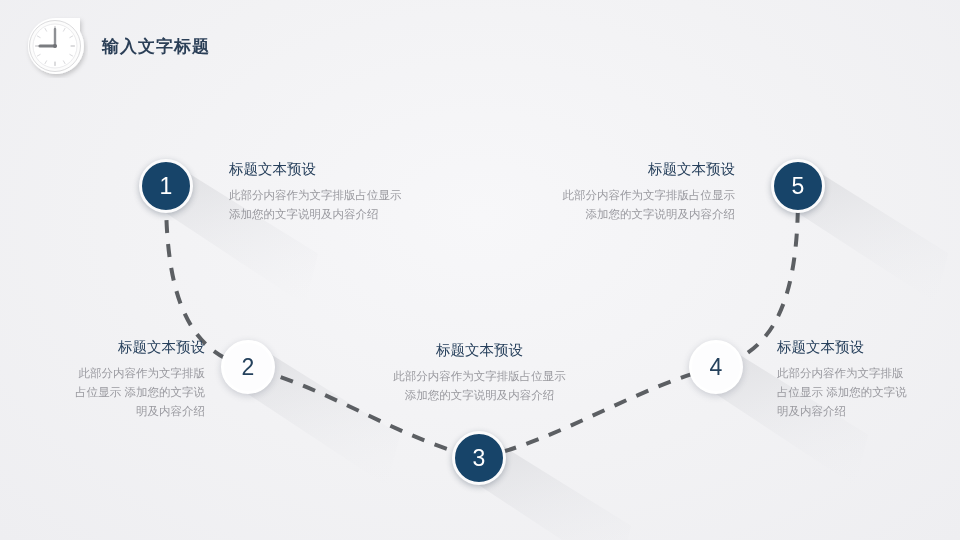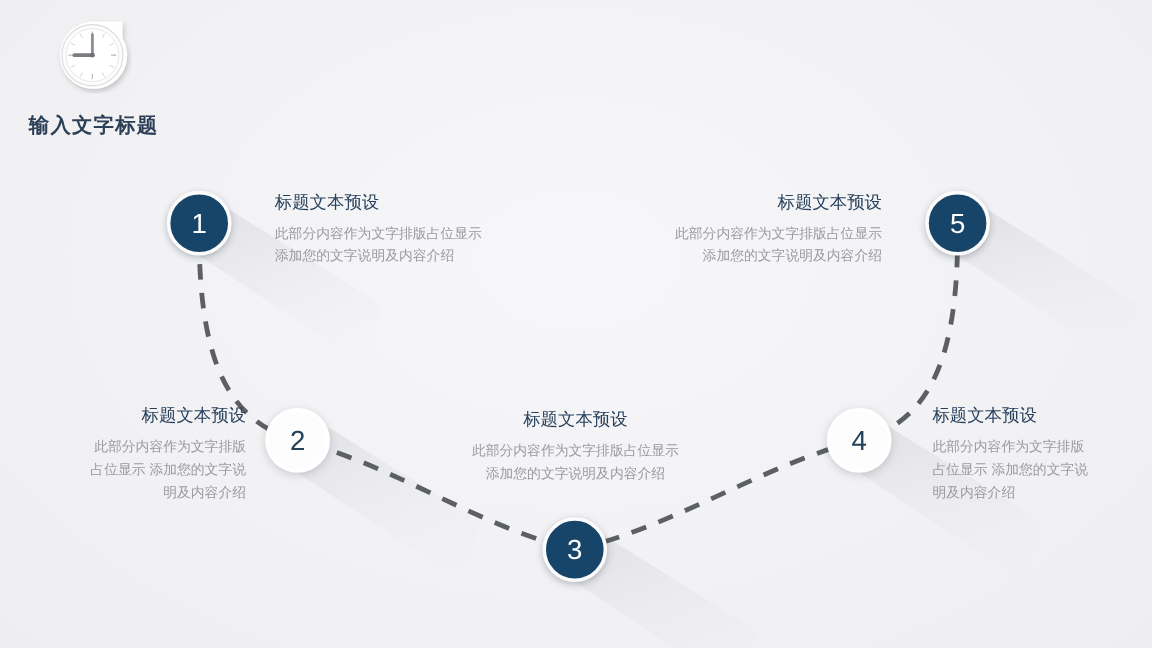--- a/index.html
+++ b/index.html
@@ -26,21 +26,20 @@
   }
 
   
   .header {
     position: absolute;
     left: 24px;
     top: 14px;
     display: flex;
     align-items: center;
     gap: 14px;
-    flex-direction: column;
   }
 
   .clock-icon {
     position: relative;
     width: 64px;
     height: 64px;
     flex: 0 0 64px;
   }
   .clock-icon svg { display: block; }
 

